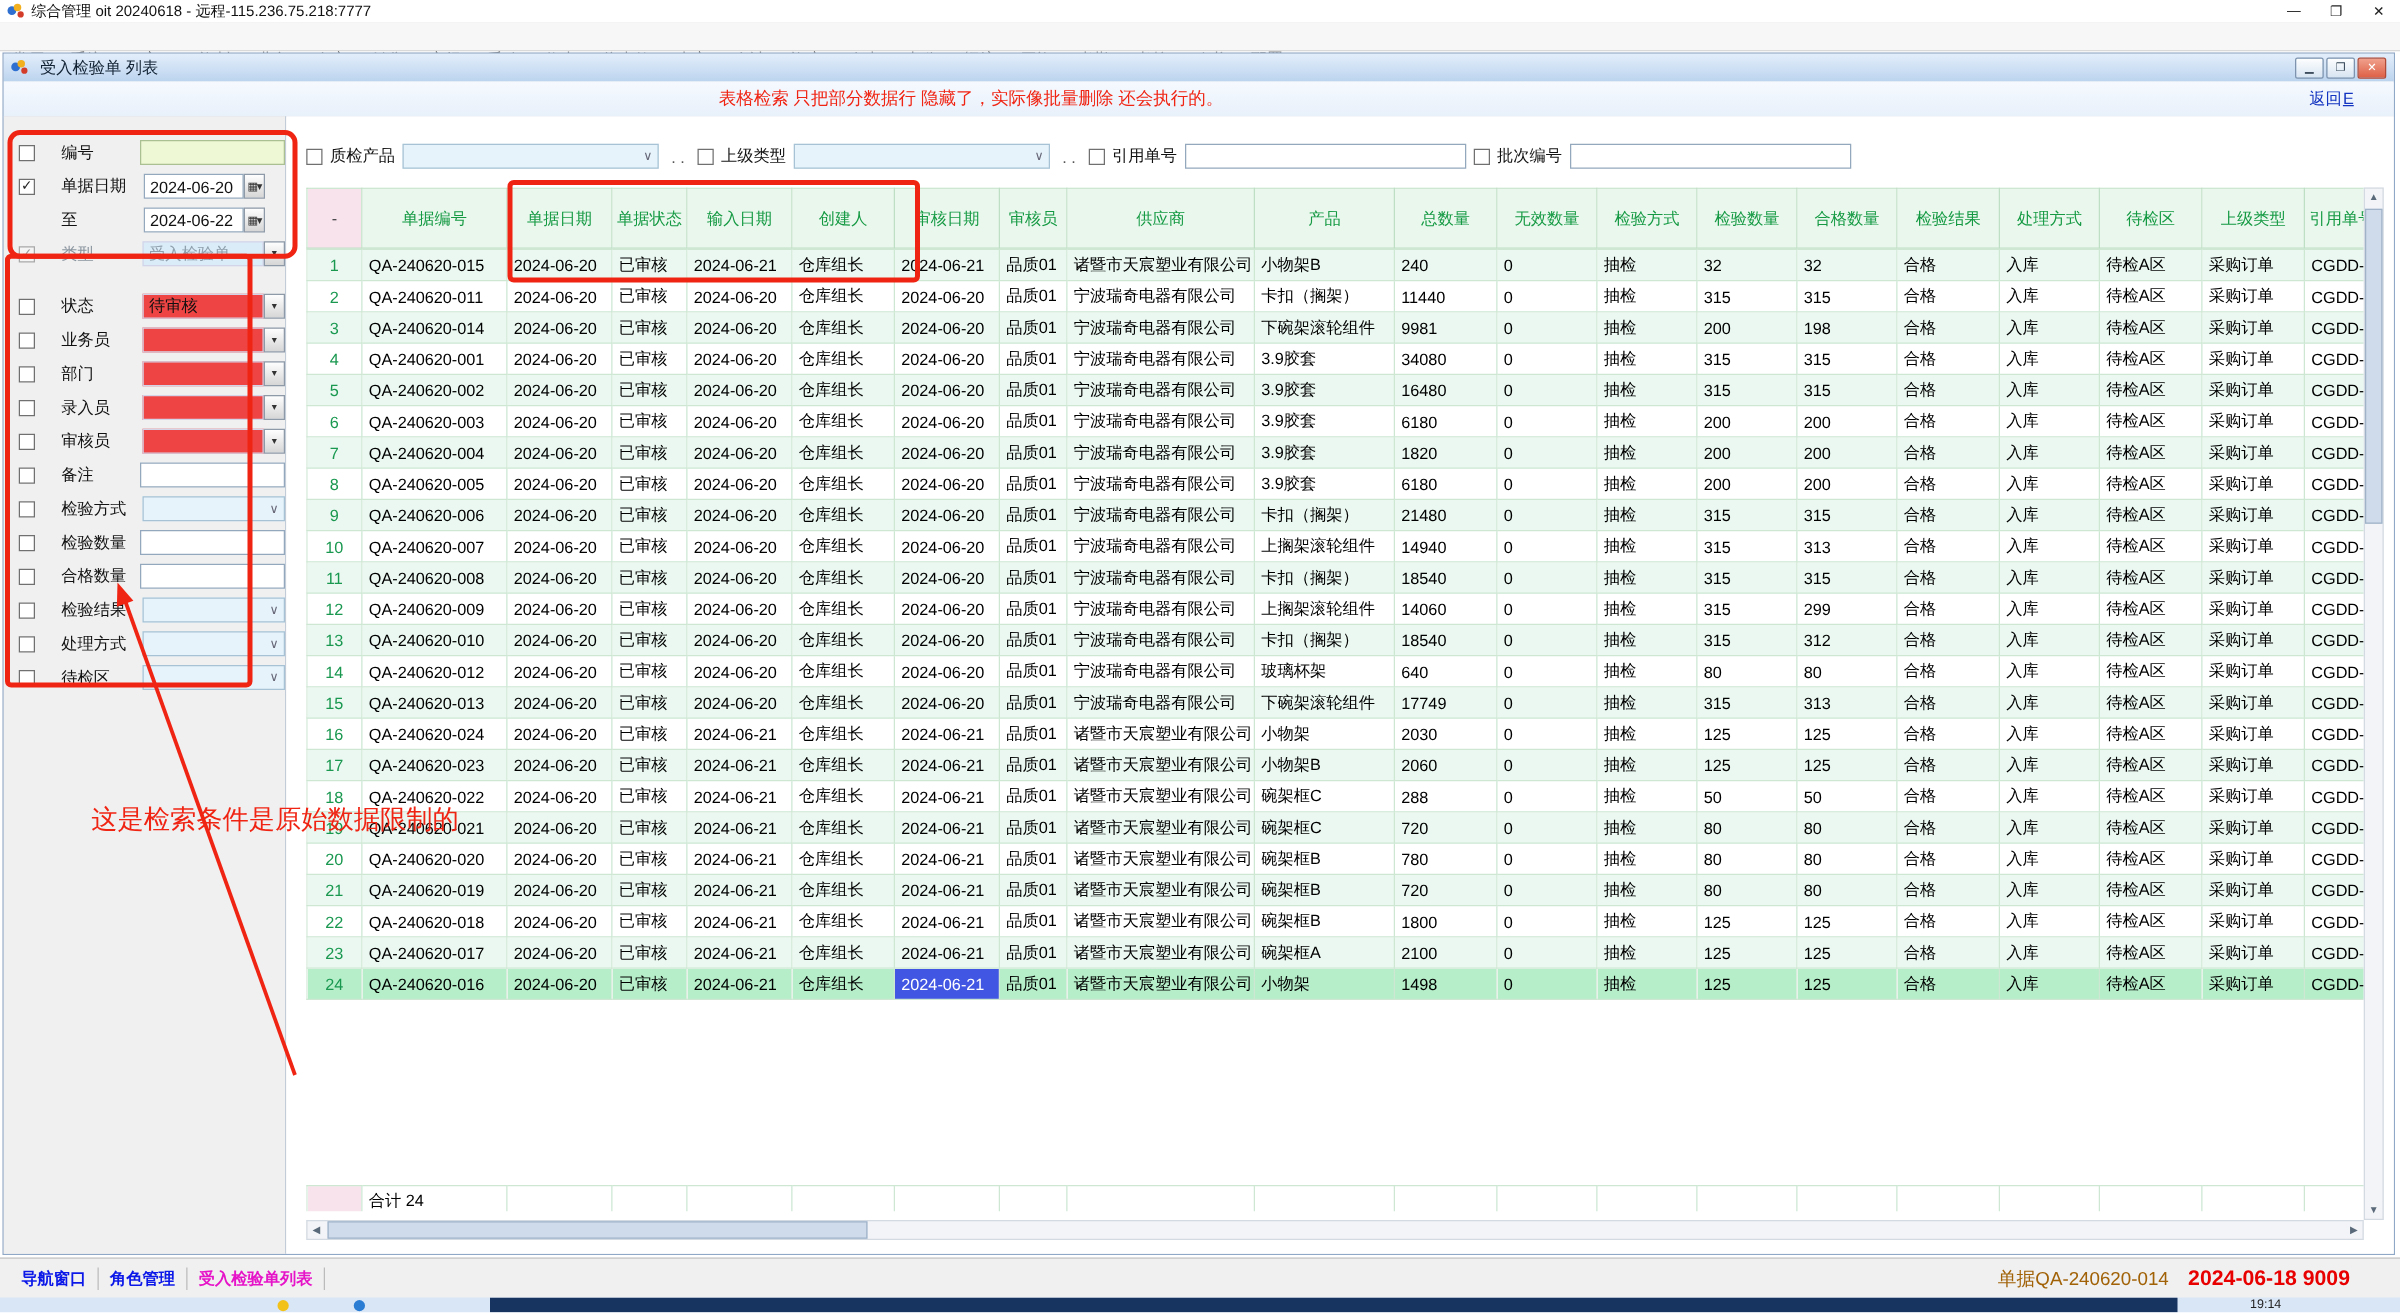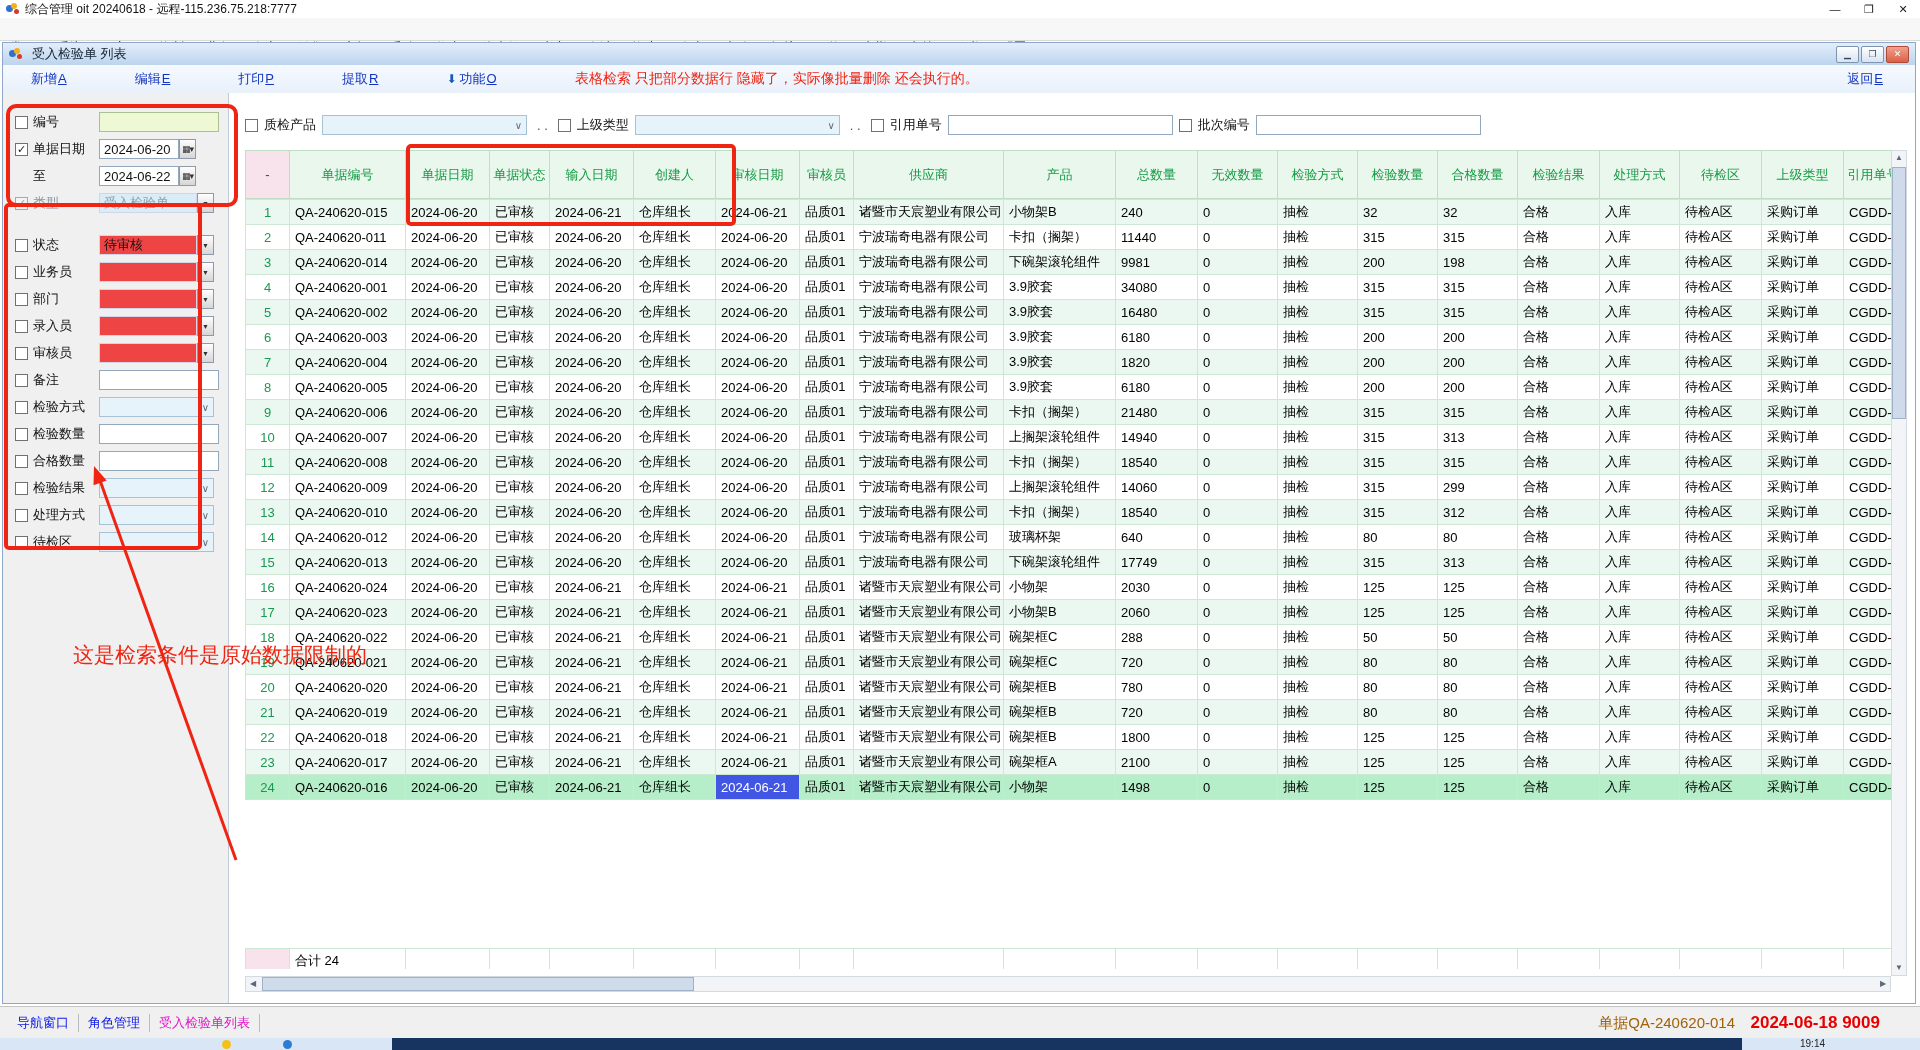--- a/index.html
+++ b/index.html
@@ -42,21 +42,21 @@
   .panel{position:absolute;left:0;top:50px;width:225px;bottom:0;background:#f0f0f0;
     border-right:1px solid #c2ccd8;font-size:13px;color:#111;}
   .f-rows{padding-top:18px;}
   .f-row{height:22px;margin:0 0 5px 0;display:flex;align-items:center;}
   .f-gap{height:15px;}
   .cb{width:13px;height:13px;box-sizing:border-box;border:1px solid #707070;background:#fff;
     margin-left:12px;flex:0 0 13px;font-size:11px;line-height:11px;text-align:center;color:#222;}
   .cb.checked::after{content:"✓";}
   .cb.disabled{border-color:#a8a8a8;color:#9a9a9a;background:#f4f4f4;}
   .cb-spacer{width:13px;margin-left:12px;flex:0 0 13px;}
-  .f-label{margin-left:5px;width:66px;white-space:nowrap;overflow:hidden;}
+  .f-label{margin-left:21px;width:66px;white-space:nowrap;overflow:hidden;}
   .f-label.dim{color:#8a949e;}
   .ctl{height:20px;box-sizing:border-box;display:flex;align-items:center;font-size:13px;}
   .inp{background:#fff;border:1px solid #93a8bd;padding:0 4px;width:120px;}
   .inp.green{background:#eef8d4;border-color:#aabf92;}
   .inp.date{width:80px;}
   .inp.wide{width:120px;}
   .lav{background:#ef4444;border:1px solid #d4d4e8;padding:0 4px;width:98px;}
   .lav.dis{background:#d9ecf8;color:#90a0ac;}
   .combo{background:#e6f3fb;border:1px solid #a6c2d4;width:115px;padding:0 4px;justify-content:space-between;color:#223;}
   .combo .chv{color:#667;font-size:10px;}
@@ -92,21 +92,21 @@
     border:1px solid #d4dae2;box-sizing:border-box;display:flex;align-items:center;}
   .vscroll{position:absolute;left:1891px;top:150px;width:16px;height:826px;background:#f2f4f7;
     border:1px solid #d4dae2;box-sizing:border-box;display:flex;flex-direction:column;align-items:center;}
   .sb-btn{font-size:8px;color:#5a6a7a;width:14px;height:14px;line-height:14px;text-align:center;flex:0 0 14px;}
   .hthumb{margin-left:2px;width:430px;height:12px;background:#cfdbea;border:1px solid #9fb2c8;}
   .vthumb{margin-top:2px;width:12px;height:250px;background:#cfdbea;border:1px solid #9fb2c8;}
   .hspace{flex:1;}
   
   .status{position:absolute;left:0;top:1006px;width:1920px;height:32px;background:#f0f0f0;
     border-top:1px solid #c4c4c4;display:flex;align-items:center;font-size:13px;}
-  .stabs{display:flex;align-items:center;margin-left:8px;font-weight:normal;}
+  .stabs{display:flex;align-items:center;margin-left:8px;font-weight:bold;}
   .stab{padding:0 9px;border-right:1px solid #bbb;}
   .stab.blue{color:#0b18e8;}
   .stab.magenta{color:#e614c8;}
   .sdoc{position:absolute;right:185px;color:#a16207;font-size:15px;}
   .sdate{position:absolute;right:40px;color:#e80000;font-size:17px;font-weight:bold;}
   .taskbar{position:absolute;left:0;top:1038px;width:1920px;height:12px;background:#d9e6f6;overflow:hidden;}
   .tb-dark{position:absolute;left:392px;top:0;width:1350px;height:12px;background:#17335f;}
   .tb-dot{position:absolute;top:2px;width:9px;height:9px;border-radius:50%;}
   .tb-time{position:absolute;left:1800px;top:0;font-size:10px;color:#222;line-height:12px;}
   
@@ -166,27 +166,20 @@
       </span>
     <span class="t">受入检验单 列表</span>
     <span class="child-ctrls">
       <span class="b">▁</span>
       <span class="b">❐</span>
       <span class="b close">✕</span>
     </span>
   </div>
 
   <div class="toolbar">
-    <span class="tb-left">
-        <a class="tb-btn"><span>新增</span><u>A</u></a>
-        <a class="tb-btn"><span>编辑</span><u>E</u></a>
-        <a class="tb-btn"><span>打印</span><u>P</u></a>
-        <a class="tb-btn"><span>提取</span><u>R</u></a>
-        <a class="tb-btn"><span class="tb-ico">⬇</span><span>功能</span><u>O</u></a>
-      </span>
     <a class="tb-btn tb-back">
       <span>返回</span><u>E</u>
     </a>
   </div>
 
   <div class="panel">
     <div class="f-rows">
         <div class="f-row">
           <div class="cb"></div>
           <span class="f-label">编号</span>

